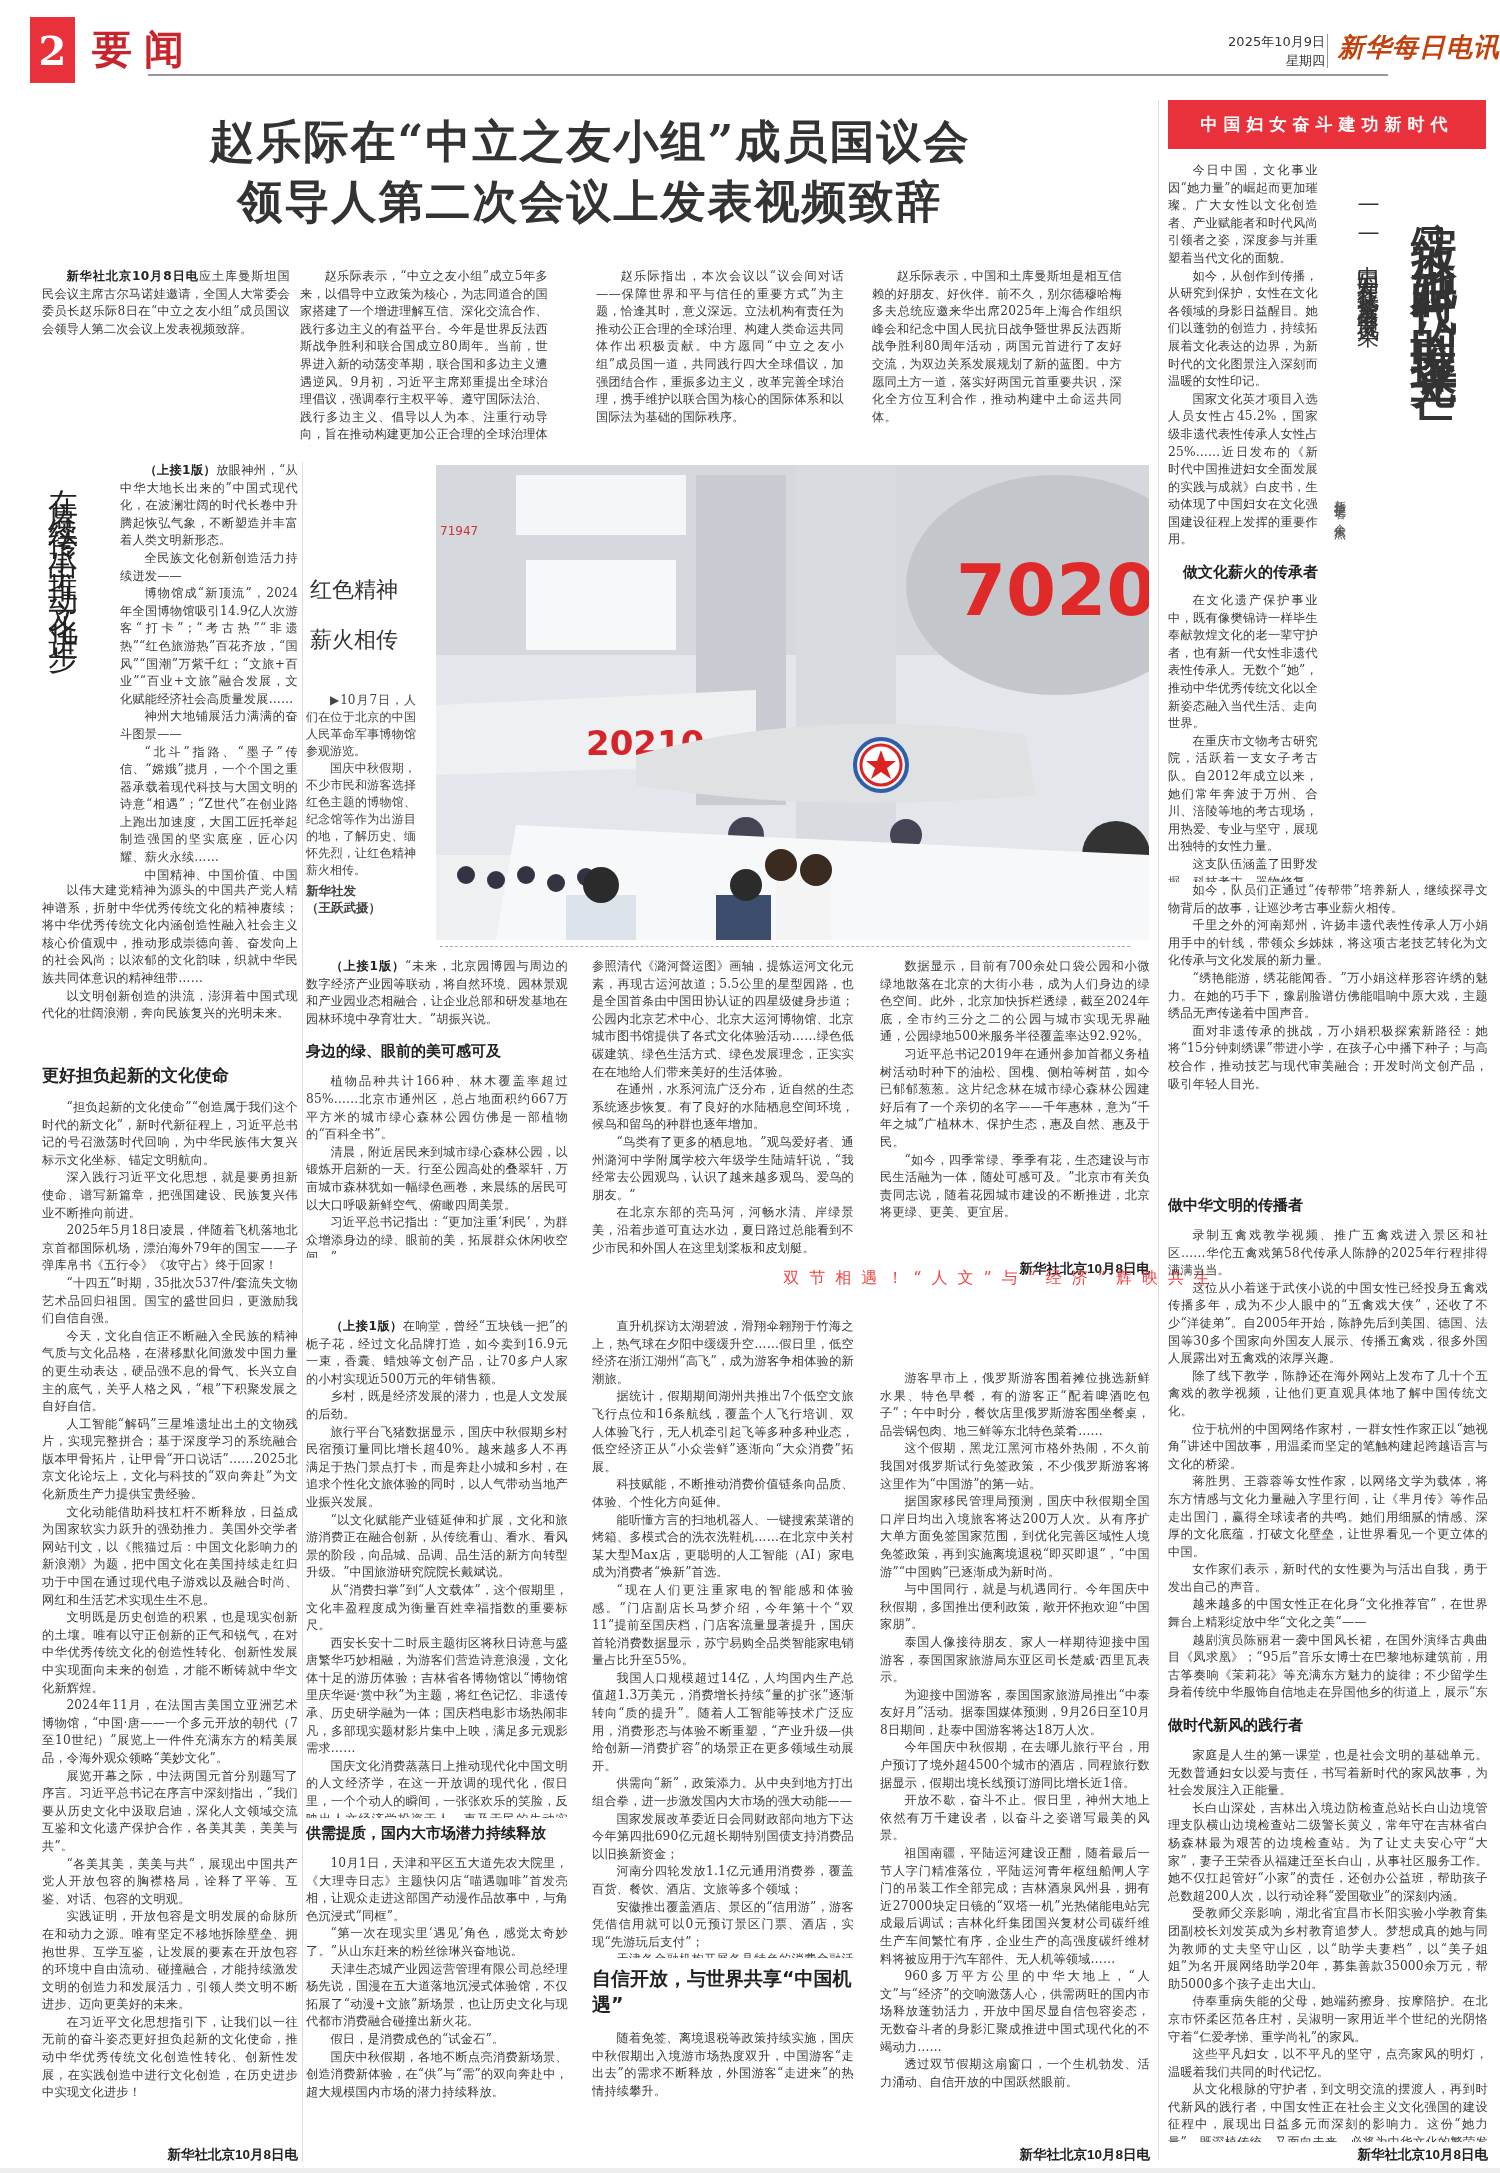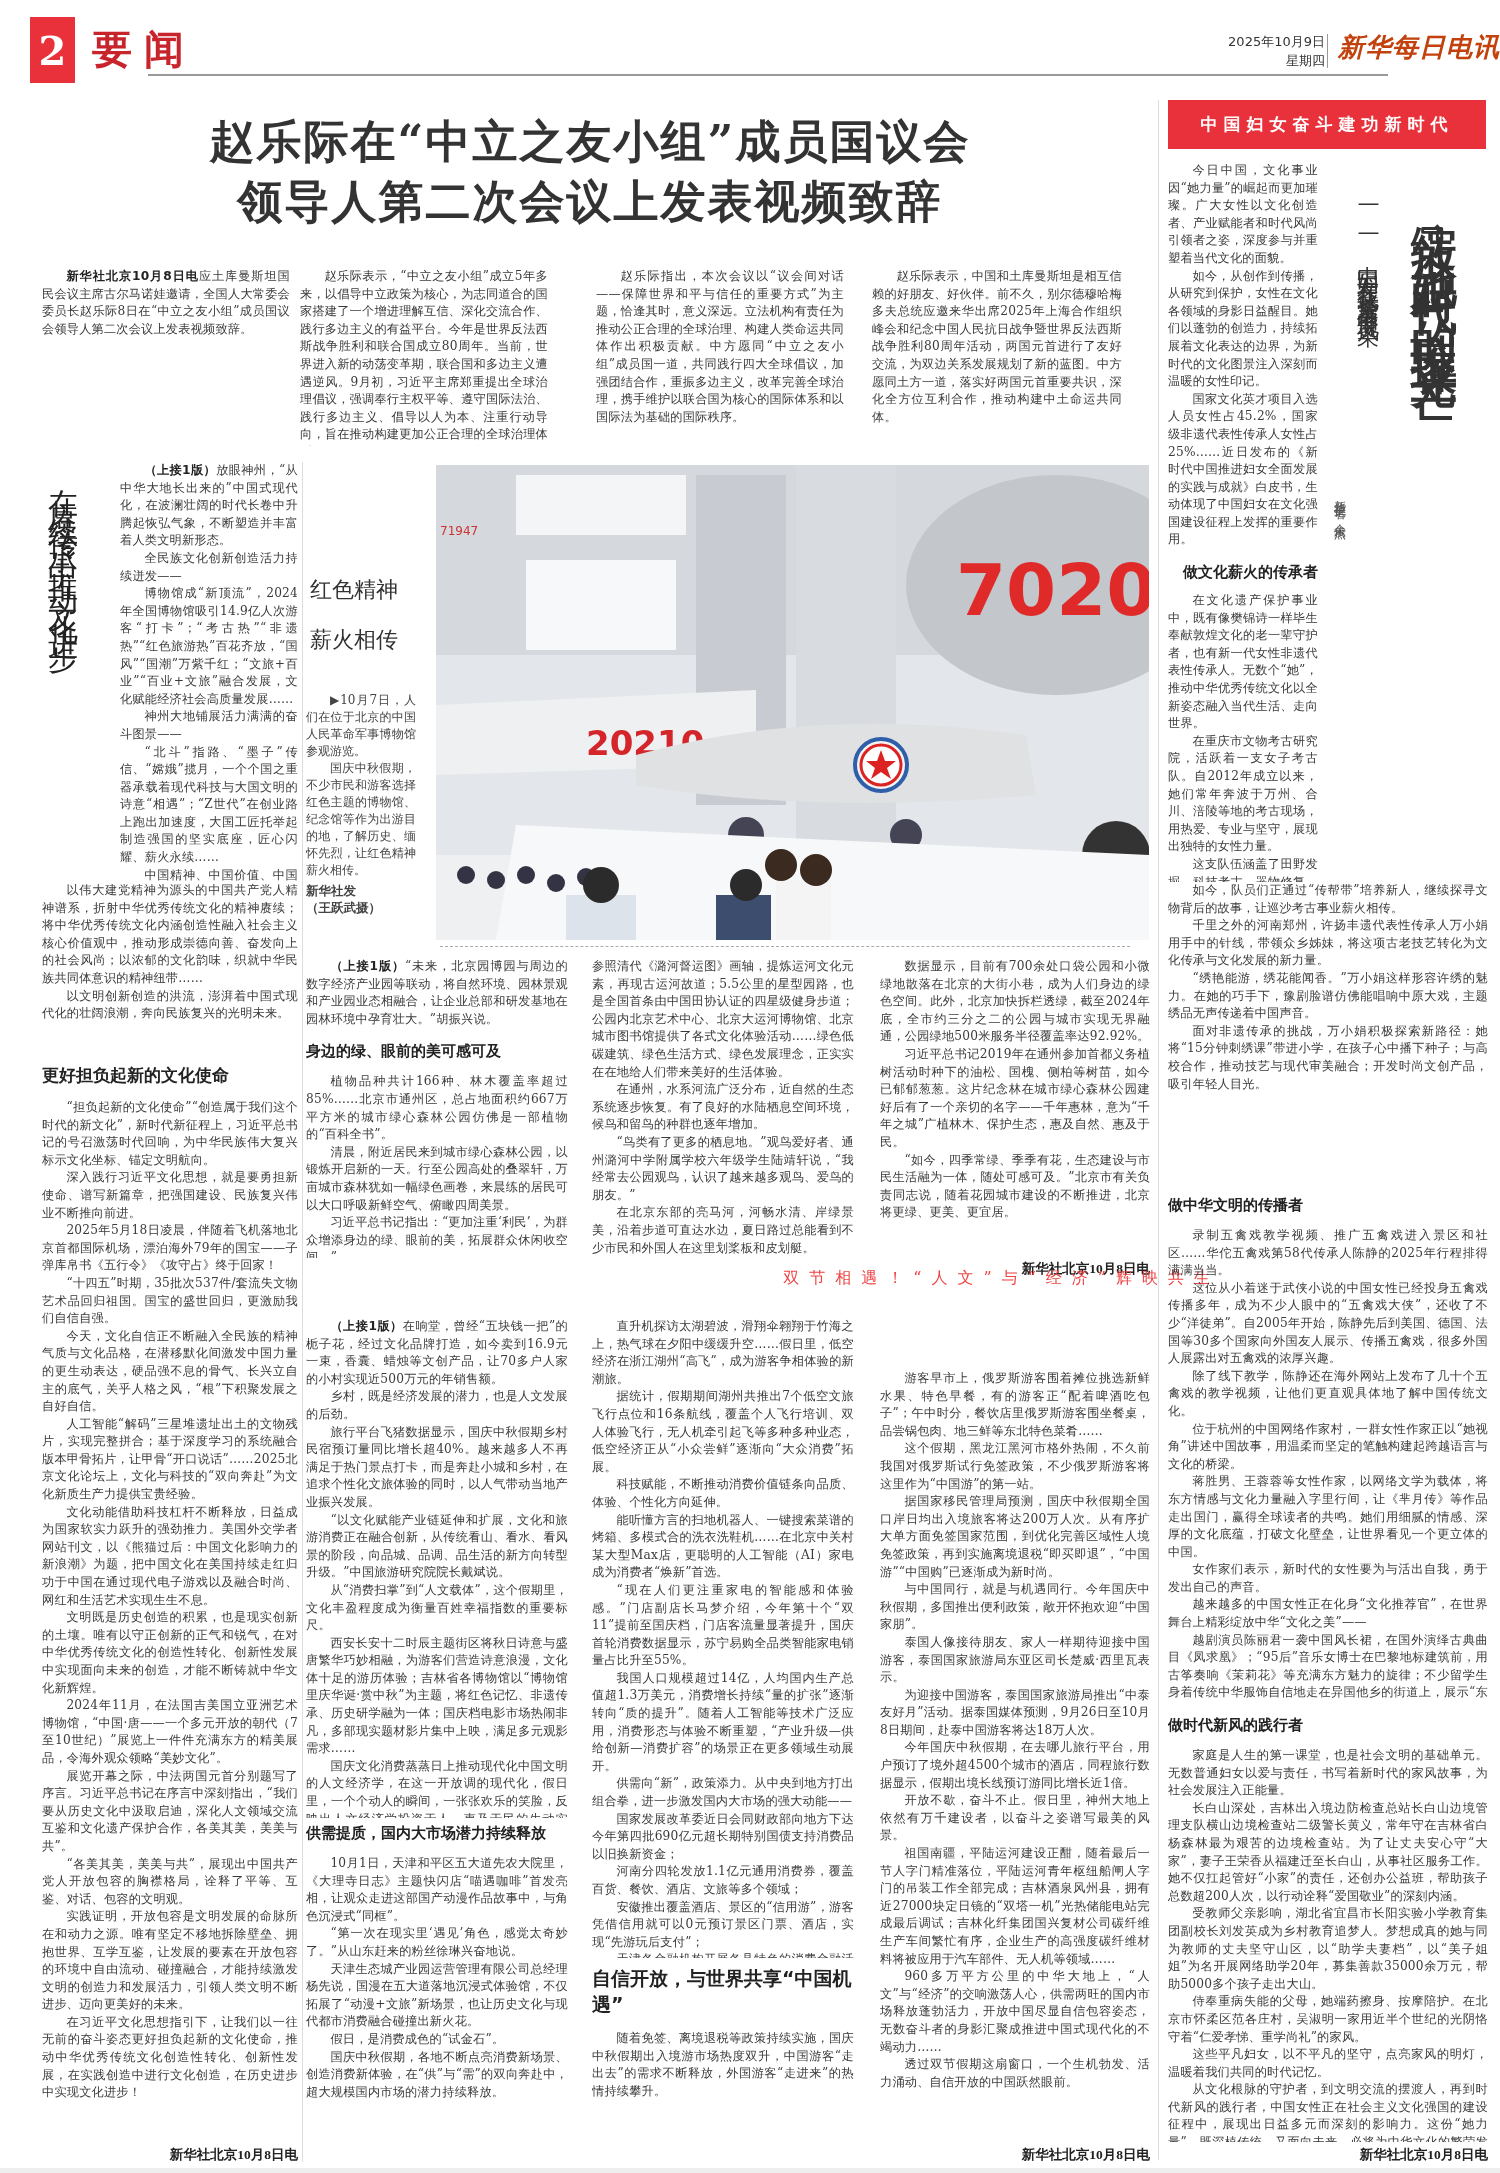--- a/index.html
+++ b/index.html
@@ -3,21 +3,21 @@
 <meta charset="utf-8">
 <style>
 *{box-sizing:border-box;margin:0;padding:0}
 html,body{width:1500px;height:2173px;background:#fff;overflow:hidden}
 body{font-family:"DejaVu Serif","Liberation Serif",serif;color:#333;position:relative}
 .abs{position:absolute}
 p.t{font-size:12.2px;line-height:17.6px;text-indent:2em;text-align:justify;color:#3a3a3a;letter-spacing:0.2px}
 p.t.ni{text-indent:0}
 .dateline{font-family:"DejaVu Sans","Liberation Sans",sans-serif;font-weight:bold;color:#222}
 .sub{font-family:"DejaVu Sans","Liberation Sans",sans-serif;font-weight:bold;font-size:17px;color:#222;margin:14px 0 12px}
-.sign{font-family:Liberation Serif, serif;font-weight:bold;font-size:13.5px;color:#222;text-align:right;margin-top:4px}
+.sign{font-family:Liberation Sans, sans-serif;font-weight:bold;font-size:13.5px;color:#222;text-align:right;margin-top:4px}
 .col{position:absolute}
 .dash{position:absolute;height:0;border-top:1px dashed #aaa}
 
 #pg-num{left:30px;top:17px;width:45px;height:66px;background:#e8313a;color:#fff;font-family:"DejaVu Serif",serif;font-weight:bold;font-size:40px;display:flex;align-items:center;justify-content:center}
 #section{left:92px;top:22px;font-size:40px;color:#c8242c;font-weight:bold;letter-spacing:12px;font-family:"DejaVu Serif",serif}
 #head-rule{left:148px;top:74px;width:1240px;height:1.5px;background:#999}
 #date{left:1190px;top:32px;text-align:right;font-family:"DejaVu Sans",sans-serif;font-size:13px;color:#333;line-height:19px;width:135px}
 #vbar{left:1327px;top:34px;width:1px;height:34px;background:#999}
 #brand{left:1338px;top:30px;font-size:26px;color:#c2410c;font-weight:bold;font-style:italic;font-family:"DejaVu Serif",serif;letter-spacing:1px}
 

